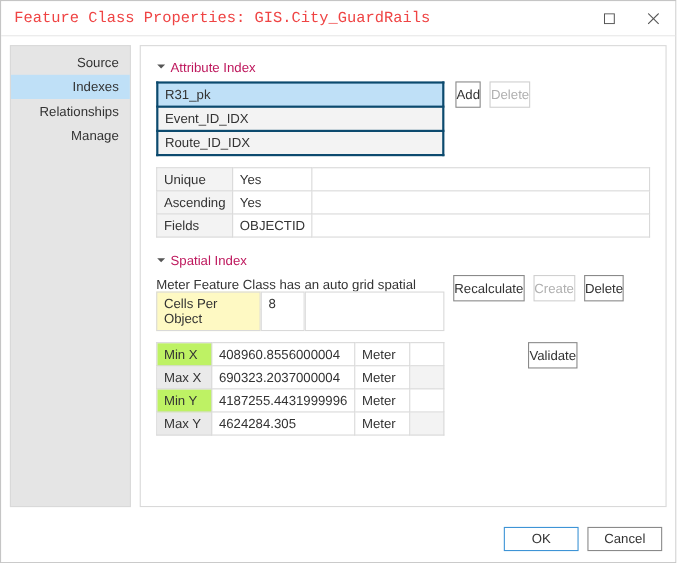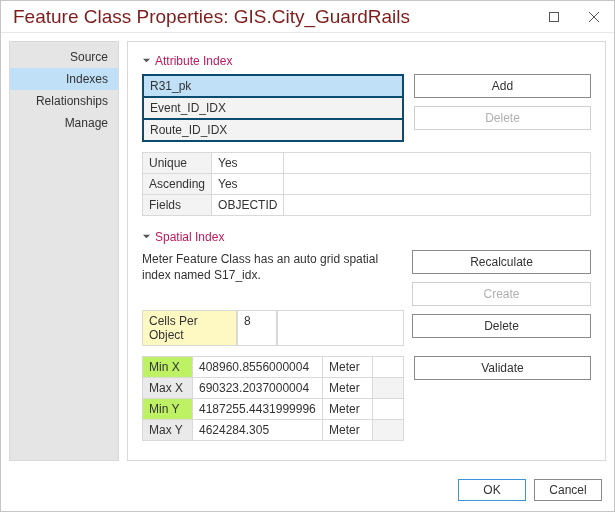--- a/index.html
+++ b/index.html
@@ -19,22 +19,23 @@
   }
   .titlebar {
     height: 32px;
     display: flex;
     align-items: center;
     padding: 0 0 0 12px;
     border-bottom: 1px solid #e8e8e8;
   }
   .titlebar-title {
     flex: 1;
-    color: #7f1d1d;
-    font-size: 19px;
+    color: #ef4444;
+    font-size: 14px;
+    font-family: Liberation Mono, monospace;
   }
   .titlebar-btn {
     width: 40px;
     height: 32px;
     display: flex;
     align-items: center;
     justify-content: center;
     color: #555;
   }
   .titlebar-btn svg { width: 10px; height: 10px; stroke: #555; stroke-width: 1; fill: none; }
@@ -89,21 +90,21 @@
   }
   .listbox td {
     border: 2px solid #0c4a6e;
     padding: 3px 6px;
     background: #f3f3f3;
   }
   .listbox td.sel { background: #bfe0f7; }
   .btncol {
     flex: 1;
     display: flex;
-    flex-direction: column;
+    flex-direction: row;
     gap: 8px;
     align-items: stretch;
   }
   .btn {
     border: 1px solid #8a8a8a;
     background: #fff;
     padding: 4px 0;
     text-align: center;
     font-size: 12px;
     cursor: default;

